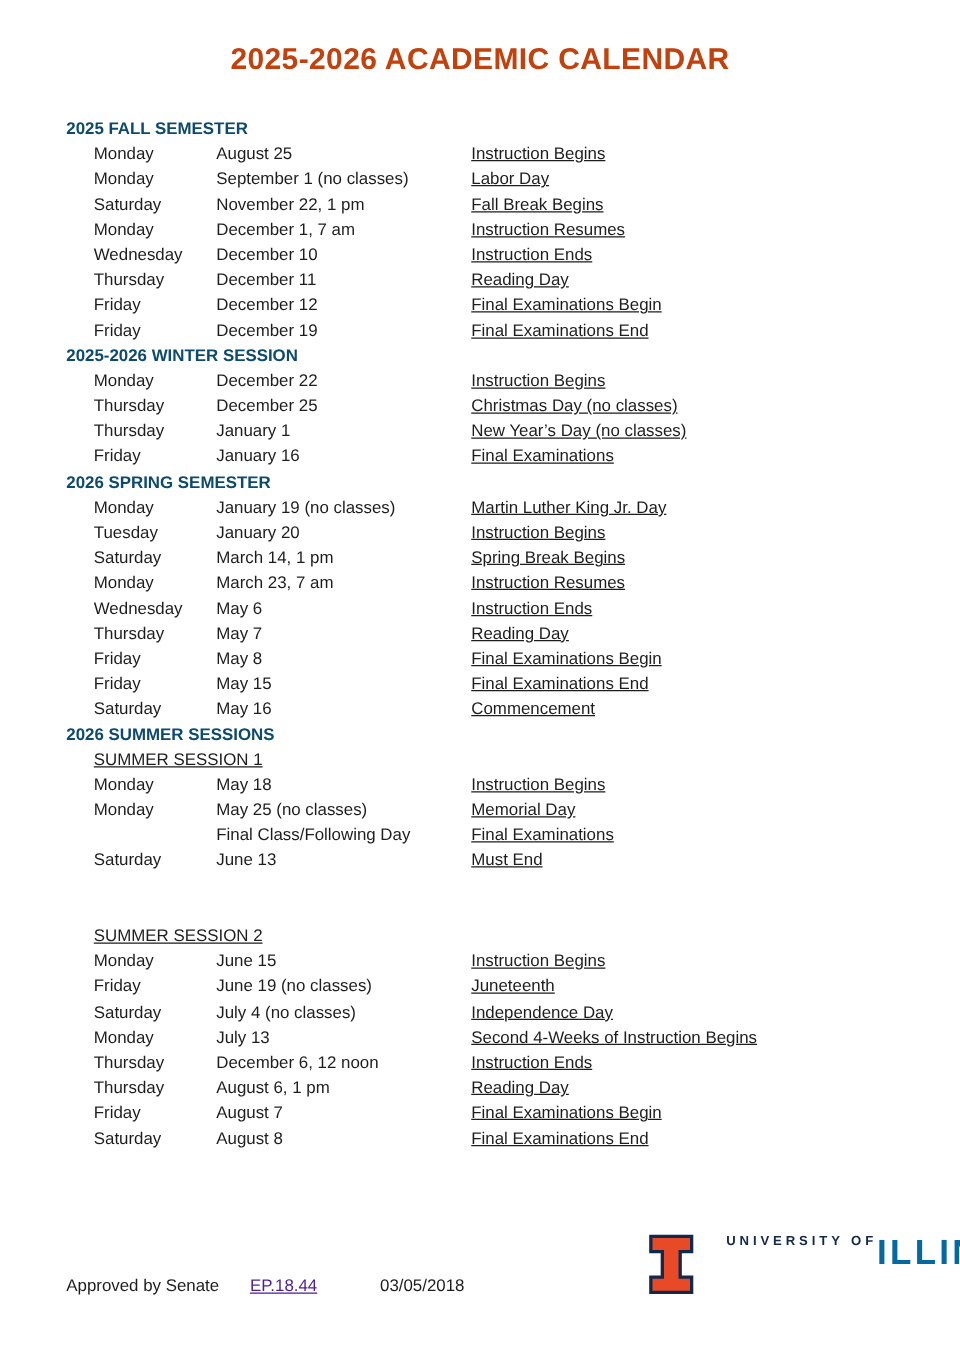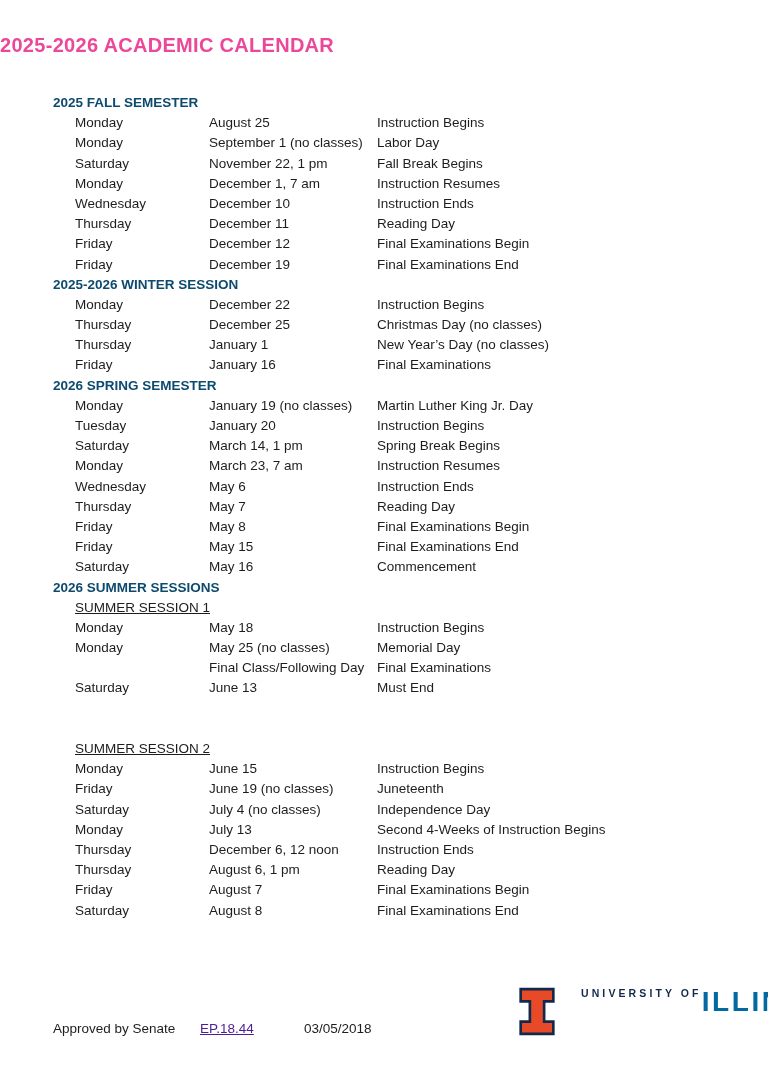--- a/index.html
+++ b/index.html
@@ -11,24 +11,25 @@
     overflow: hidden;
     color: #1d1d1d;
     font-family: "Liberation Sans", sans-serif;
   }
   .title {
     position: absolute;
     top: 34px;
     left: 0;
     width: 100%;
     margin: 0;
-    font-size: 20px;
+    text-align: center;
+    font-size: 24px;
     font-weight: 700;
     letter-spacing: 0.3px;
-    color: #ec4899;
+    color: #c2410c;
   }
   .calendar {
     position: absolute;
     left: 53px;
     top: 93px;
     width: 695px;
     font-size: 13.5px;
   }
   .sec-heading {
     font-weight: 700;
@@ -46,22 +47,22 @@
   }
   .gap-before { margin-top: 40.4px; }
   .cal-row { position: relative; height: 20.2px; }
   .col {
     position: absolute;
     top: 0;
     line-height: 20.2px;
     white-space: nowrap;
   }
   .col-day   { left: 22px; }
-  .col-date  { left: 120px; margin-left: 36px; }
-  .col-event { left: 324px; }
+  .col-date  { left: 120px; }
+  .col-event { left: 324px; text-decoration: underline; }
 
   .footer {
     position: absolute;
     left: 0;
     top: 1019px;
     width: 100%;
     height: 24px;
     font-size: 13.5px;
   }
   .footer .fitem { position: absolute; top: 0; line-height: 20px; white-space: nowrap; }

